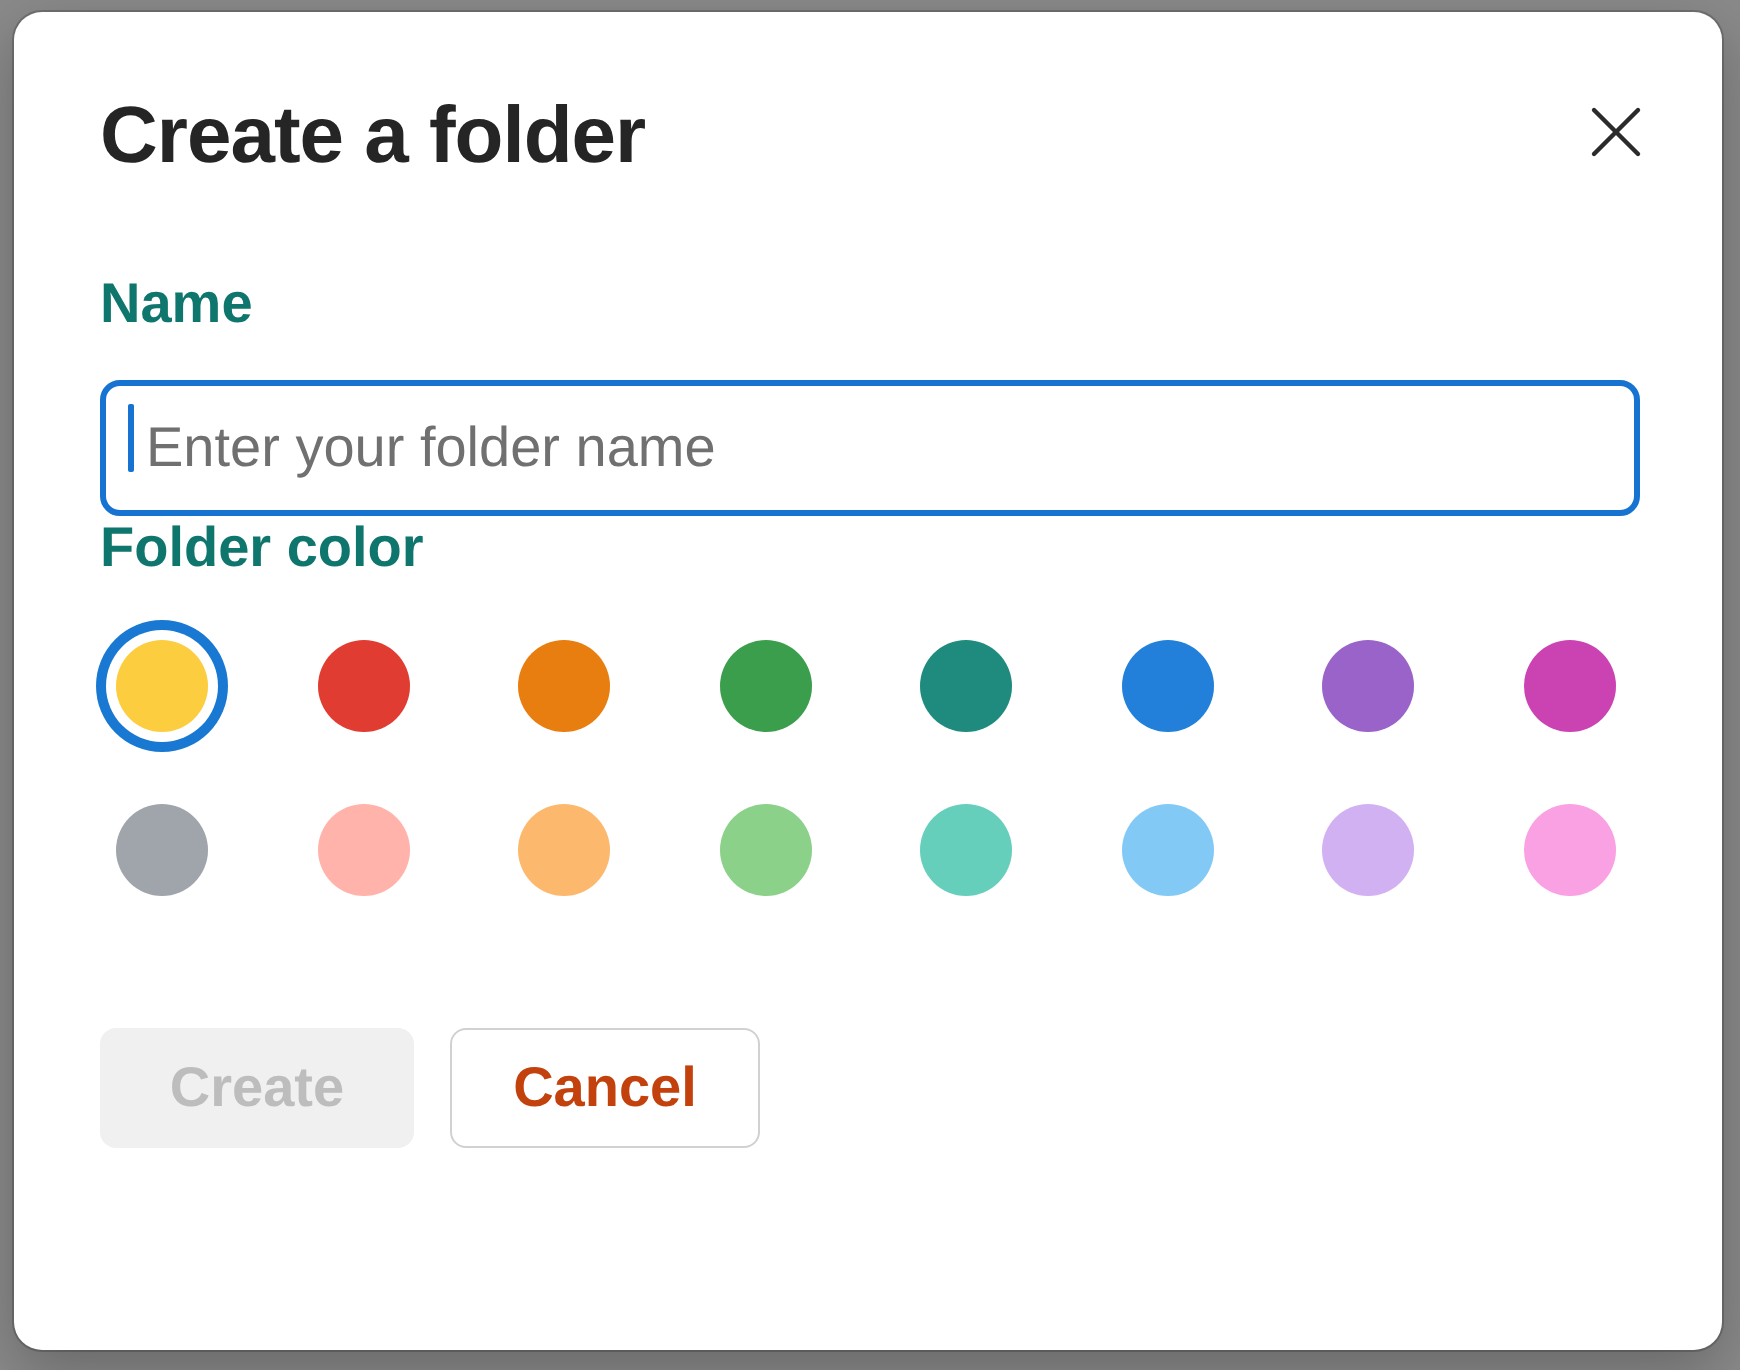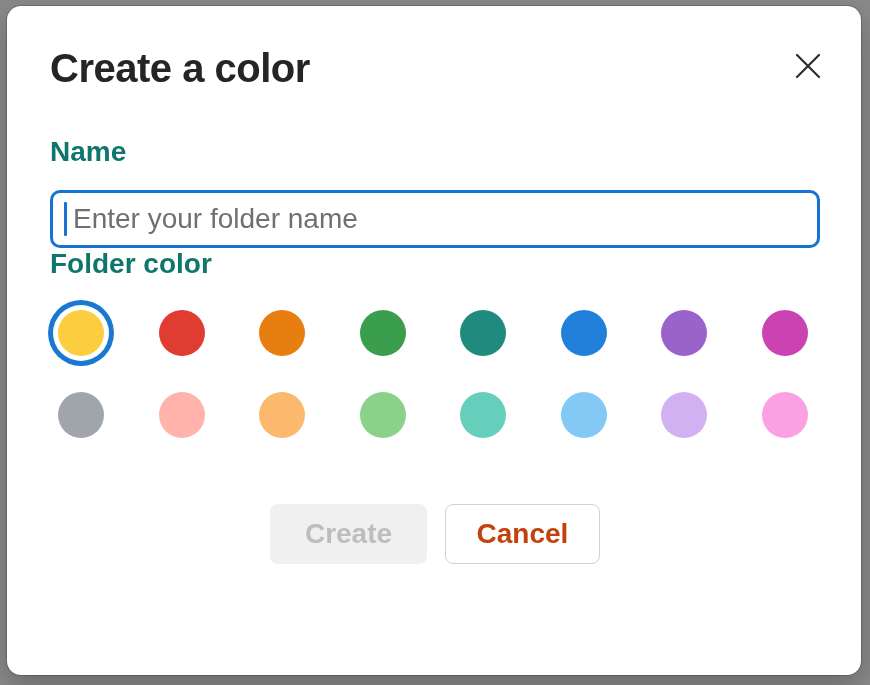--- a/index.html
+++ b/index.html
@@ -26,21 +26,21 @@
   }
   .close-btn svg{display:block;}
 
   .field-label{
     font-size:28px;font-weight:700;color:#0f766e;line-height:32px;
   }
   .name-label{margin-top:44px;}
 
   .input-wrap{position:relative;margin-top:22px;}
   .name-input{
-    display:block;width:100%;box-sizing:border-box;height:58px;
+    display:block;width:100%;box-sizing:border-box;height:68px;
     border:3px solid var(--accent,#1673d1);border-radius:10px;
     padding:0 16px 0 20px;font-size:28px;color:#b91c1c;outline:none;
     font-family:"Liberation Sans","DejaVu Sans",sans-serif;
     background:#fff;
   }
   .name-input::placeholder{color:#707070;opacity:1;}
   .text-cursor{
     position:absolute;left:14px;top:12px;width:3px;height:34px;
     background:var(--accent,#1673d1);border-radius:1px;
   }
@@ -54,21 +54,21 @@
   }
   .swatch{
     width:46px;height:46px;border-radius:50%;border:none;padding:0;
     cursor:pointer;
   }
   .swatch.selected{
     box-shadow:0 0 0 5px #ffffff,0 0 0 10px var(--ring,#1878d2);
   }
 
   .footer{
-    display:flex;justify-content:center;align-items:center;gap:18px;
+    display:flex;justify-content:flex-start;align-items:center;gap:18px;
     margin-top:66px;
   }
   .btn{
     height:60px;border-radius:8px;font-size:28px;font-weight:700;
     font-family:"Liberation Sans","DejaVu Sans",sans-serif;
     display:flex;align-items:center;justify-content:center;
     box-sizing:border-box;
   }
   .btn-create{
     min-width:157px;padding:0 34px;background:#f0f0f0;color:#bdbdbd;
@@ -86,21 +86,21 @@
   <button class="close-btn" aria-label="Close">
     <span>
       <svg width="28" height="28" viewBox="0 0 28 28">
         <line x1="3" y1="3" x2="25" y2="25" stroke="#2b2b2b" stroke-width="2.2" stroke-linecap="round"></line>
         <line x1="25" y1="3" x2="3" y2="25" stroke="#2b2b2b" stroke-width="2.2" stroke-linecap="round"></line>
       </svg>
     </span>
   </button>
 
   <div class="dialog-inner">
-    <h1 class="title">Create a color</h1>
+    <h1 class="title">Create a folder</h1>
 
     <div class="field-label name-label">Name</div>
 
     <div class="input-wrap">
       <input class="name-input" type="text" placeholder="Enter your folder name" style="">
       <div class="text-cursor"></div>
     </div>
 
     <div class="field-label color-label">Folder color</div>
 

